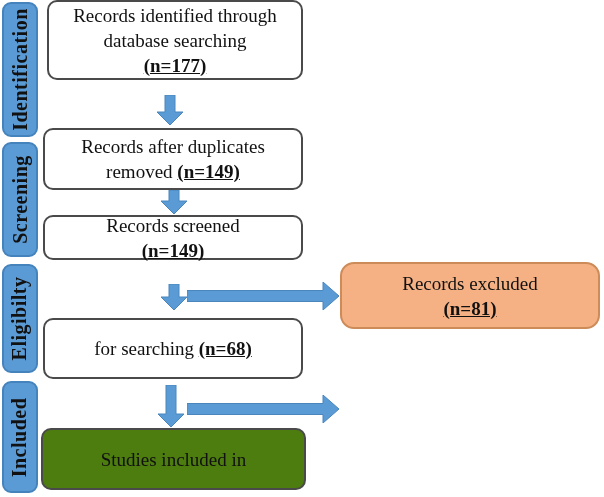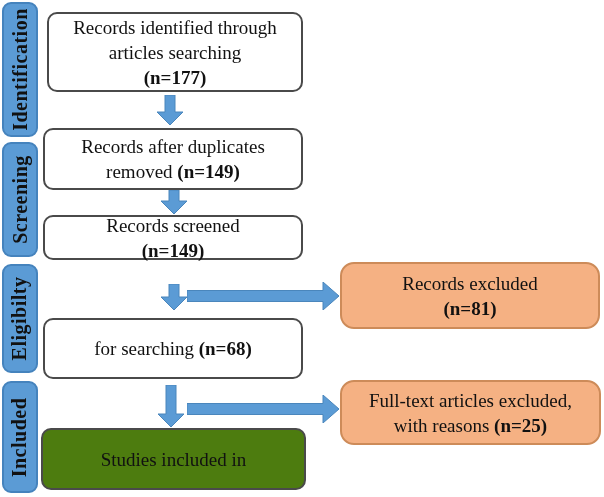--- a/index.html
+++ b/index.html
@@ -17,21 +17,21 @@
     transform:rotate(-90deg);white-space:nowrap;
     font-weight:bold;font-size:20px;color:#111111;letter-spacing:0.5px;
   }
   
   .fbox{
     position:absolute;background:#ffffff;border:2px solid #4a4a4a;border-radius:10px;
     display:flex;flex-direction:column;align-items:center;justify-content:center;
     box-sizing:border-box;text-align:center;
   }
   .fbox .bline{font-size:19px;line-height:25px;white-space:nowrap;}
-  .fbox .bline b{font-weight:bold;}
+  .fbox .bline b{font-weight:bold;text-decoration:underline;}
   .fbox.green{background:#4d7c0f;}
   .fbox.orange{background:#f5b183;border:2px solid #cd8b59;border-radius:14px;align-items:center;}
   .arrow{position:absolute;}
 </style>
 </head>
 <body>
 
 <div class="canvas">
 
   <div class="stage" style="top:2px;height:135px;">
@@ -40,23 +40,23 @@
   <div class="stage" style="top:142px;height:115px;">
     <span class="stage-text">Screening</span>
   </div>
   <div class="stage" style="top:264px;height:109px;">
     <span class="stage-text">Eligibilty</span>
   </div>
   <div class="stage" style="top:381px;height:112px;">
     <span class="stage-text">Included</span>
   </div>
 
-  <div class="fbox" style="left:47px;top:12px;width:256px;height:80px;">
+  <div class="fbox" style="left:47px;top:0;width:256px;height:80px;">
     <div class="bline"><span>Records identified through</span><b></b></div>
-    <div class="bline"><span>articles searching</span><b></b></div>
+    <div class="bline"><span>database searching</span><b></b></div>
     <div class="bline"><span></span><b>(n=177)</b></div>
   </div>
 
   <div class="fbox" style="left:43px;top:128px;width:260px;height:62px;text-align:right;">
     <div class="bline"><span>Records after duplicates</span><b></b></div>
     <div class="bline"><span>removed </span><b>(n=149)</b></div>
   </div>
 
   <div class="fbox" style="left:43px;top:215px;width:260px;height:45px;">
     <div class="bline"><span>Records screened</span><b></b></div>
@@ -69,24 +69,20 @@
 
   <div class="fbox green" style="left:41px;top:428px;width:265px;height:62px;">
     <div class="bline"><span>Studies included in</span><b></b></div>
   </div>
 
   <div class="fbox orange" style="left:340px;top:262px;width:260px;height:67px;">
     <div class="bline"><span>Records excluded</span><b></b></div>
     <div class="bline"><span></span><b>(n=81)</b></div>
   </div>
 
-  <div class="fbox orange" style="left:340px;top:380px;width:261px;height:65px;">
-    <div class="bline"><span>Full-text articles excluded,</span><b></b></div>
-    <div class="bline"><span>with reasons </span><b>(n=25)</b></div>
-  </div>
 
   <svg class="arrow" style="left:157px;top:95px;" width="26" height="30" viewBox="0 0 26 30">
     <polygon points="8,0 18,0 18,17 26,17 13,30 0,17 8,17" fill="#5b9bd5" stroke="#4a86bc" stroke-width="1"></polygon>
   </svg>
   <svg class="arrow" style="left:161px;top:190px;" width="26" height="24" viewBox="0 0 26 24">
     <polygon points="8,0 18,0 18,11 26,11 13,24 0,11 8,11" fill="#5b9bd5" stroke="#4a86bc" stroke-width="1"></polygon>
   </svg>
   <svg class="arrow" style="left:161px;top:284px;" width="26" height="26" viewBox="0 0 26 26">
     <polygon points="8,0 18,0 18,13 26,13 13,26 0,13 8,13" fill="#5b9bd5" stroke="#4a86bc" stroke-width="1"></polygon>
   </svg>

